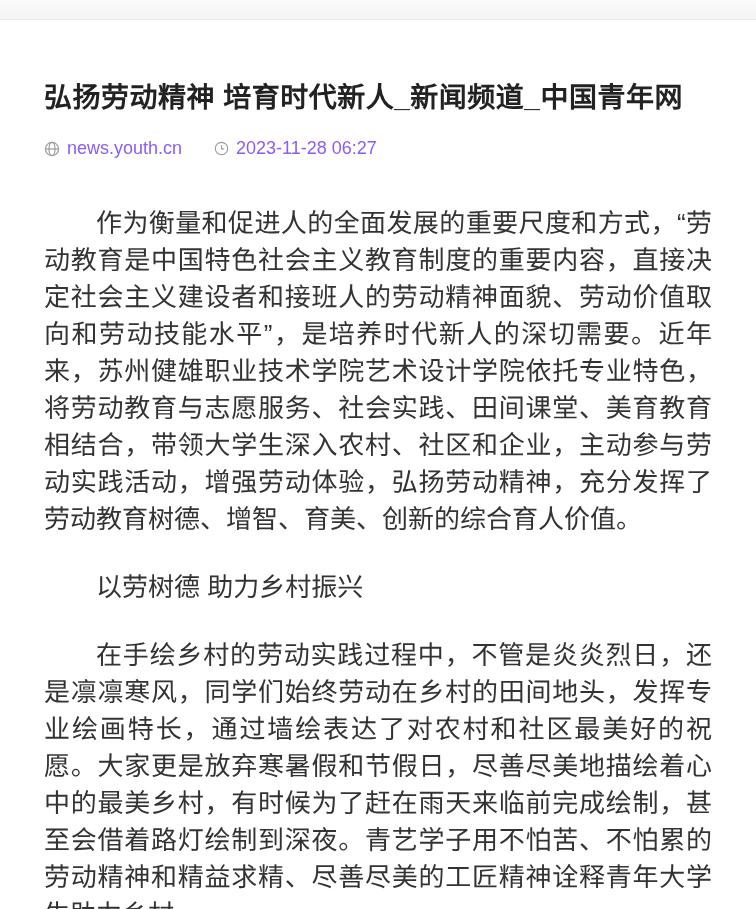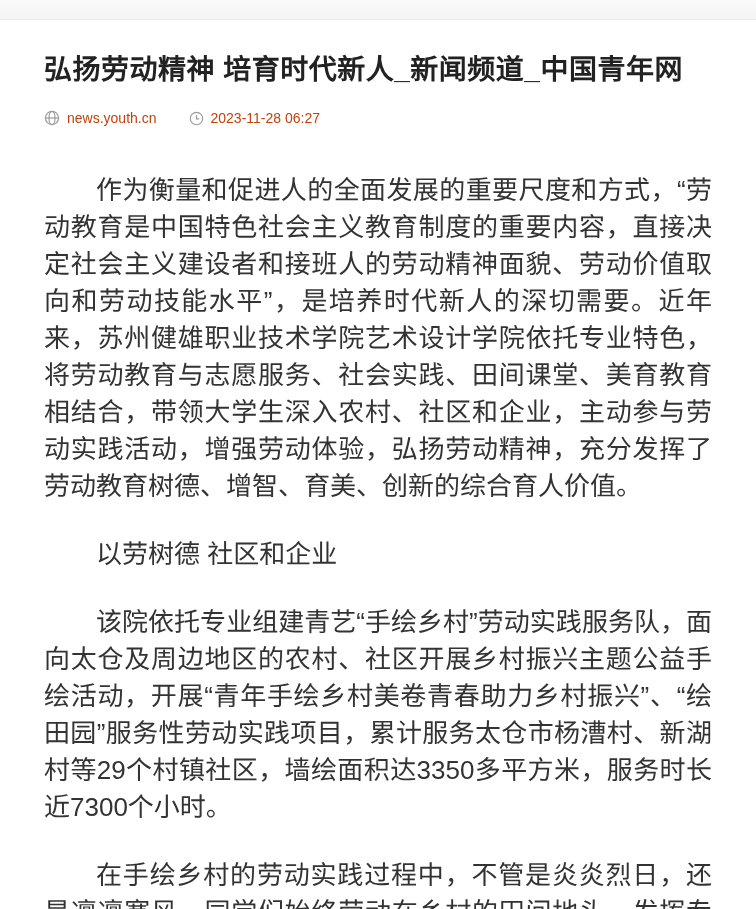--- a/index.html
+++ b/index.html
@@ -17,35 +17,35 @@
     height: 20px;
     background: linear-gradient(to bottom, #fafafa, #f4f4f4);
     border-bottom: 1px solid #ececec;
   }
 
   .page {
     padding: 0 44px;
   }
 
   h1.article-title {
-    margin-top: 32px;
+    margin-top: 60px;
     font-size: 28px;
     font-weight: 700;
     line-height: 36px;
     color: #222222;
     letter-spacing: 0.5px;
     white-space: nowrap;
   }
 
   .meta-row {
     margin-top: 22px;
     display: flex;
     align-items: center;
-    color: #c2410c;
-    font-size: 14px;
+    color: #8b5cf6;
+    font-size: 18px;
   }
 
   .meta-item {
     display: flex;
     align-items: center;
   }
 
   .meta-item + .meta-item {
     margin-left: 32px;
   }
@@ -94,18 +94,17 @@
         <circle cx="8" cy="8" r="6.6"></circle>
         <polyline points="8,4.2 8,8.4 10.8,8.4"></polyline>
       </svg>
       <span>2023-11-28 06:27</span>
     </div>
 
   </div>
 
   <div class="article-body">
       <p>作为衡量和促进人的全面发展的重要尺度和方式，“劳动教育是中国特色社会主义教育制度的重要内容，直接决定社会主义建设者和接班人的劳动精神面貌、劳动价值取向和劳动技能水平”，是培养时代新人的深切需要。近年来，苏州健雄职业技术学院艺术设计学院依托专业特色，将劳动教育与志愿服务、社会实践、田间课堂、美育教育相结合，带领大学生深入农村、社区和企业，主动参与劳动实践活动，增强劳动体验，弘扬劳动精神，充分发挥了劳动教育树德、增智、育美、创新的综合育人价值。</p>
-      <p>以劳树德 社区和企业</p>
-      <p>该院依托专业组建青艺“手绘乡村”劳动实践服务队，面向太仓及周边地区的农村、社区开展乡村振兴主题公益手绘活动，开展“青年手绘乡村美卷青春助力乡村振兴”、“绘田园”服务性劳动实践项目，累计服务太仓市杨漕村、新湖村等29个村镇社区，墙绘面积达3350多平方米，服务时长近7300个小时。</p>
+      <p>以劳树德 助力乡村振兴</p>
       <p>在手绘乡村的劳动实践过程中，不管是炎炎烈日，还是凛凛寒风，同学们始终劳动在乡村的田间地头，发挥专业绘画特长，通过墙绘表达了对农村和社区最美好的祝愿。大家更是放弃寒暑假和节假日，尽善尽美地描绘着心中的最美乡村，有时候为了赶在雨天来临前完成绘制，甚至会借着路灯绘制到深夜。青艺学子用不怕苦、不怕累的劳动精神和精益求精、尽善尽美的工匠精神诠释青年大学生助力乡村</p>
     </div>
 
 </div>
 
 </body></html>

